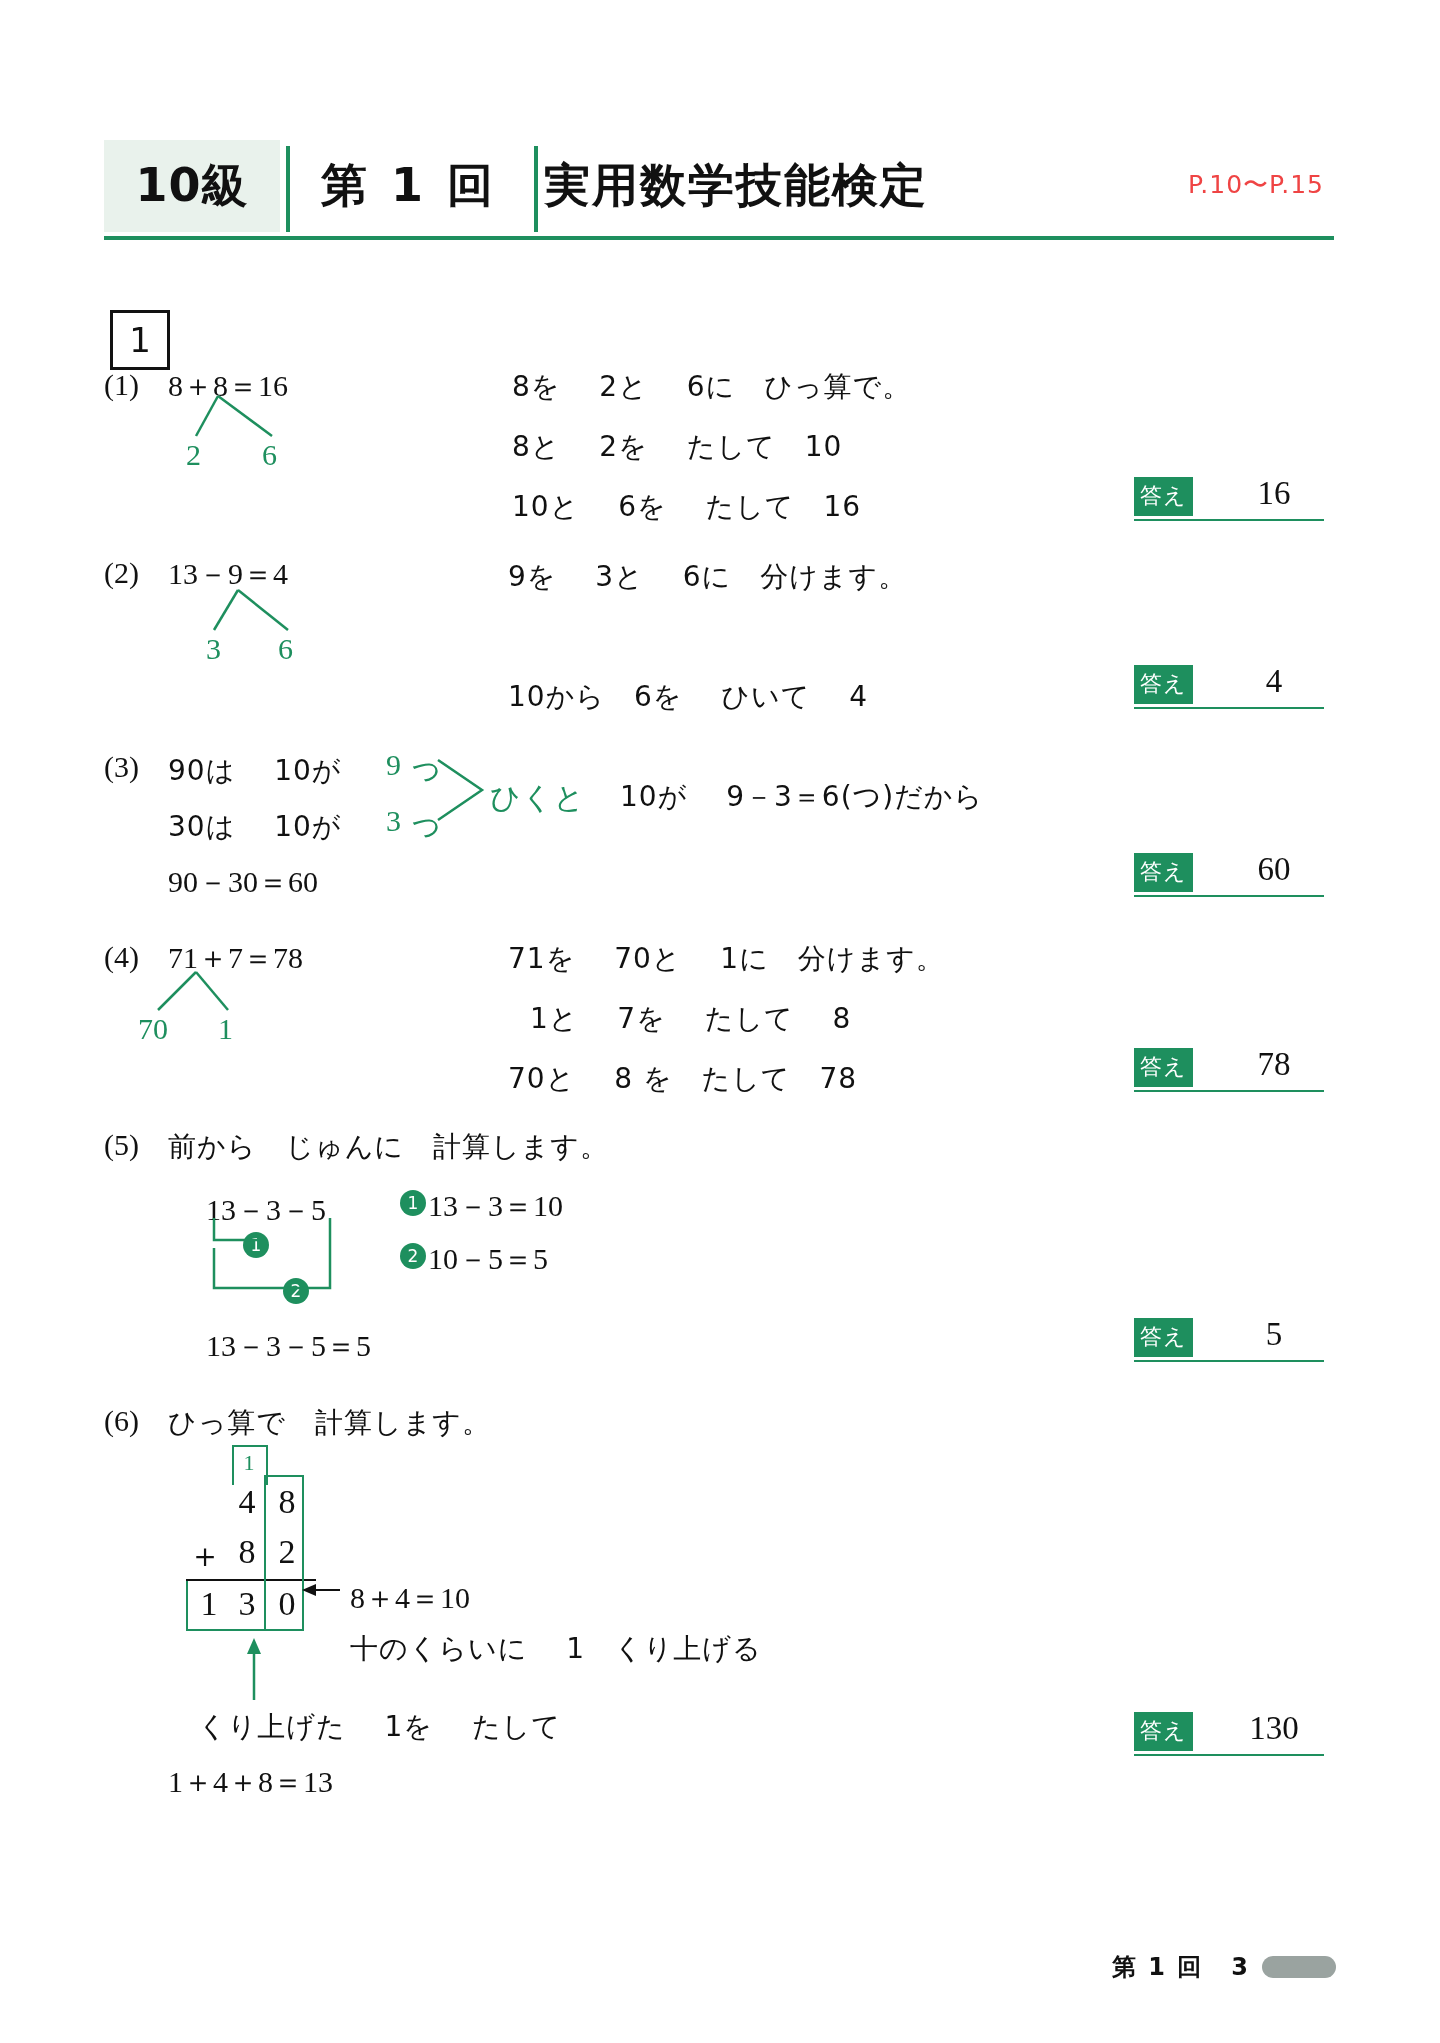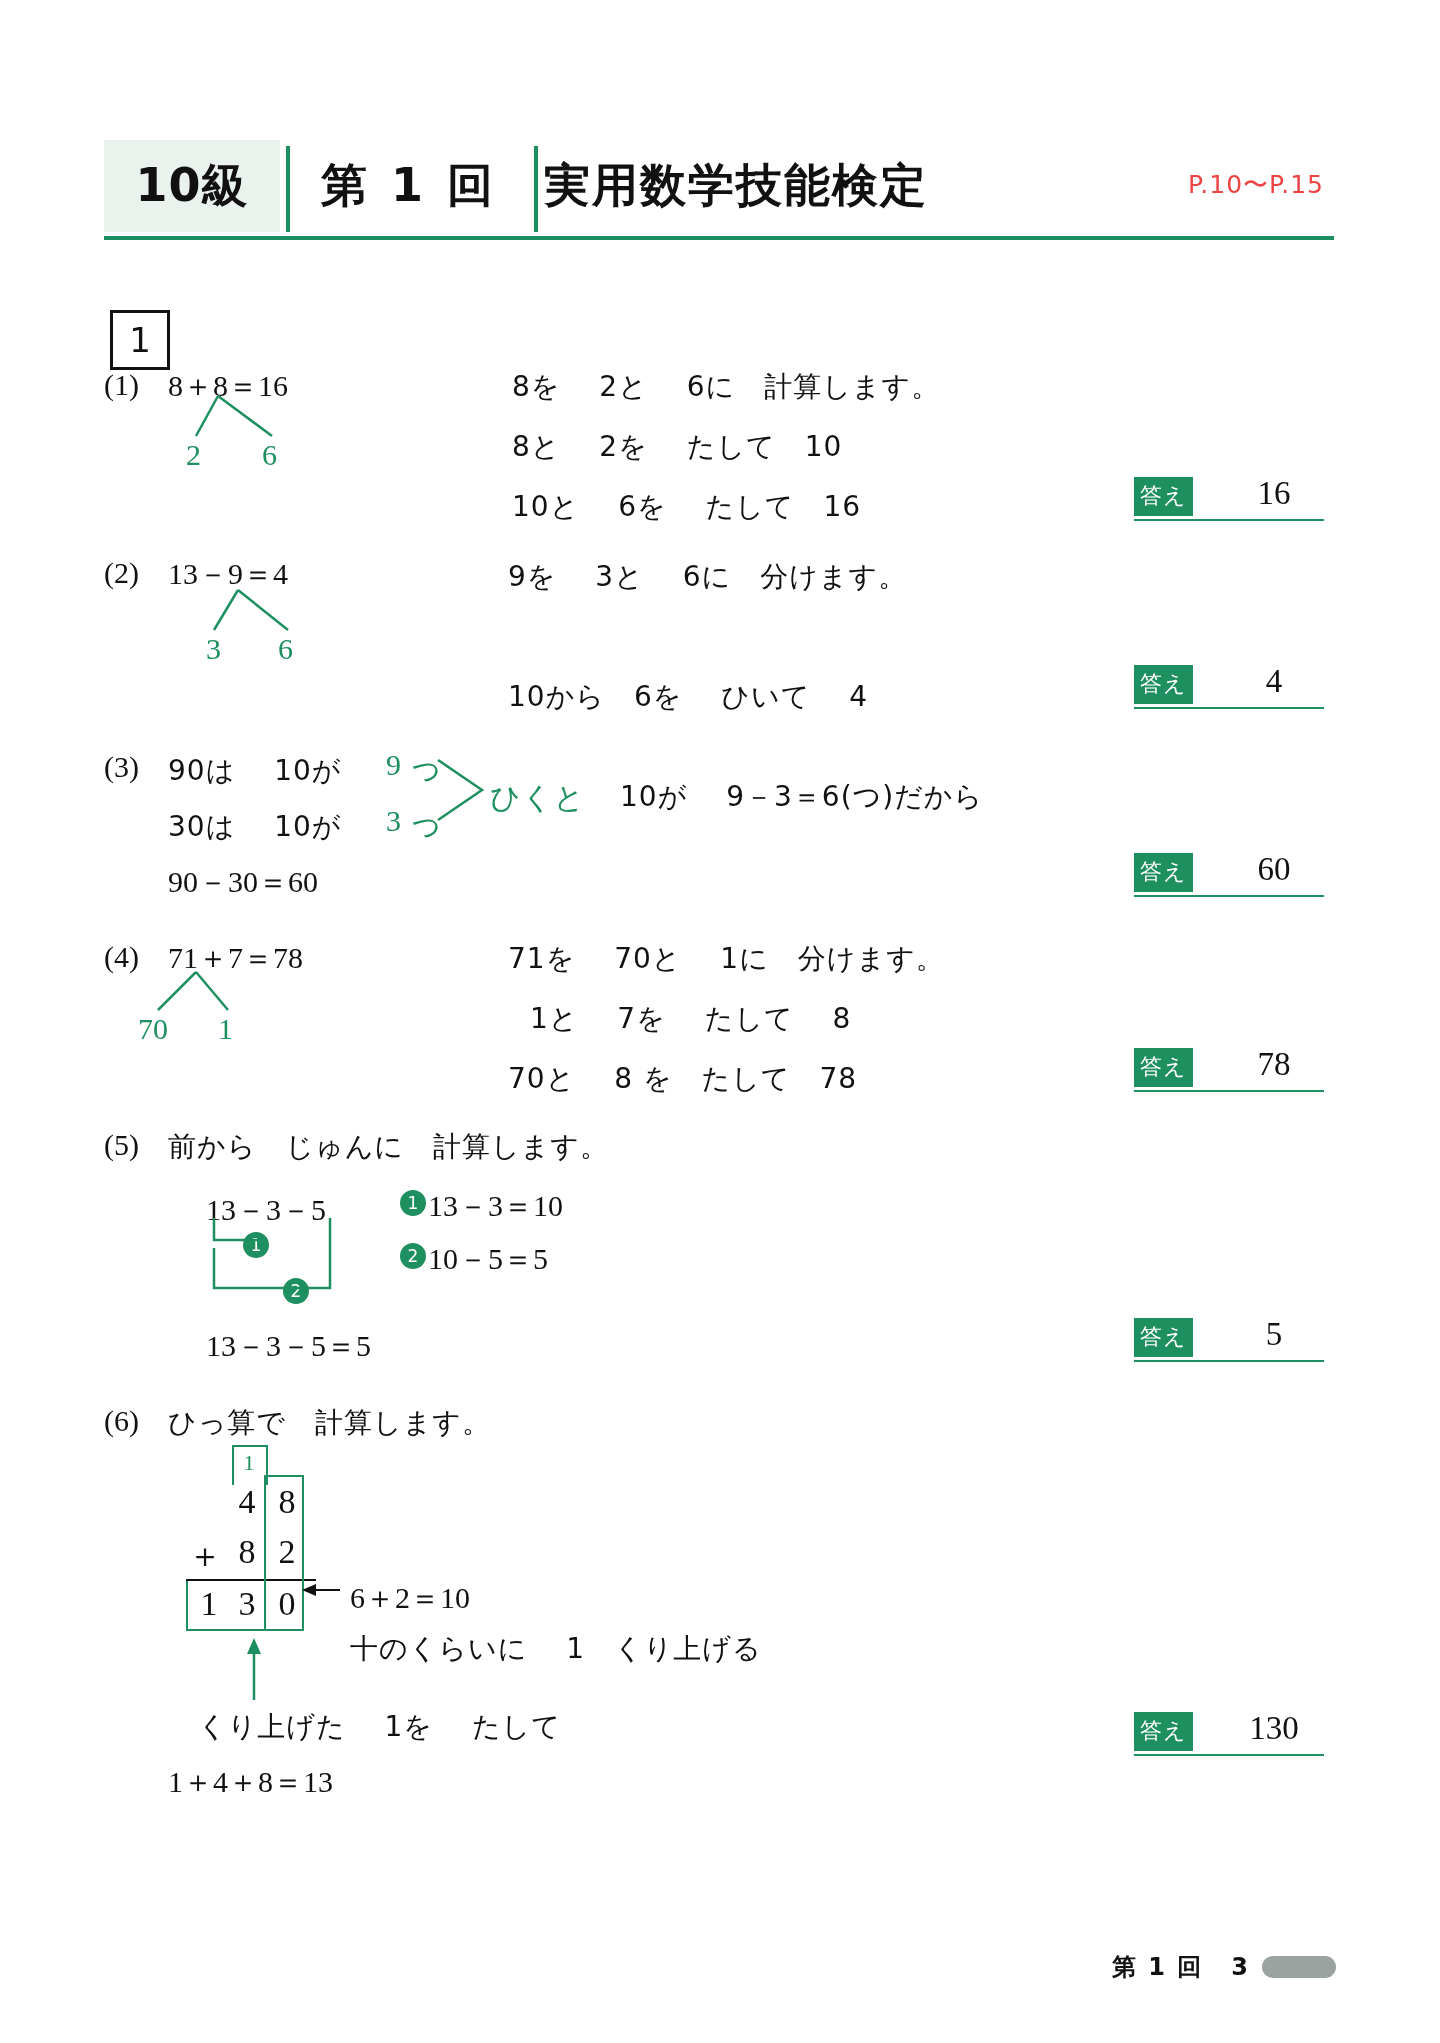--- a/index.html
+++ b/index.html
@@ -192,21 +192,21 @@
     <div class="page-range">P.10〜P.15</div>
     <div class="header-rule"></div>
   </div>
 
   <div class="bignum">1</div>
 
   <div class="t num" style="left:104px; top:368px;">(1)</div>
   <div class="t num" style="left:168px; top:366px;">8＋8＝16</div>
   <div class="t num green" style="left:186px; top:438px;">2</div>
   <div class="t num green" style="left:262px; top:438px;">6</div>
-  <div class="t jp" style="left:512px; top:368px;">8を　 2と　 6に　計算します。</div>
+  <div class="t jp" style="left:512px; top:368px;">8を　 2と　 6に　ひっ算で。</div>
   <div class="t jp" style="left:512px; top:428px;">8と　 2を　 たして　10</div>
   <div class="t jp" style="left:512px; top:488px;">10と　 6を　 たして　16</div>
   <div class="ansrow" style="left:1134px; top:477px;">
     <div class="label">答え</div>
     <div class="value">16</div>
     <div class="line"></div>
   </div>
 
   <div class="t num" style="left:104px; top:556px;">(2)</div>
   <div class="t num" style="left:168px; top:554px;">13－9＝4</div>
@@ -291,21 +291,21 @@
     <div class="boxline" style="left:-14px; top:126px; width:2px; height:50px;"></div>
     <div class="boxline" style="left:64px; top:126px; width:2px; height:50px;"></div>
     <div class="boxline" style="left:102px; top:126px; width:2px; height:50px;"></div>
     <div class="boxline" style="left:-14px; top:174px; width:118px; height:2px;"></div>
 
     <div class="boxline" style="left:64px; top:20px; width:2px; height:106px;"></div>
     <div class="boxline" style="left:102px; top:20px; width:2px; height:106px;"></div>
     <div class="boxline" style="left:64px; top:20px; width:40px; height:2px;"></div>
   </div>
 
-  <div class="t num" style="left:350px; top:1578px;">6＋2＝10</div>
+  <div class="t num" style="left:350px; top:1578px;">8＋4＝10</div>
   <div class="t jp" style="left:350px; top:1630px;">十のくらいに　 1　くり上げる</div>
   <div class="t jp" style="left:198px; top:1708px;">くり上げた　 1を　 たして</div>
   <div class="t num" style="left:168px; top:1762px;">1＋4＋8＝13</div>
 
   <div class="ansrow" style="left:1134px; top:1712px;">
     <div class="label">答え</div>
     <div class="value">130</div>
     <div class="line"></div>
   </div>
 

